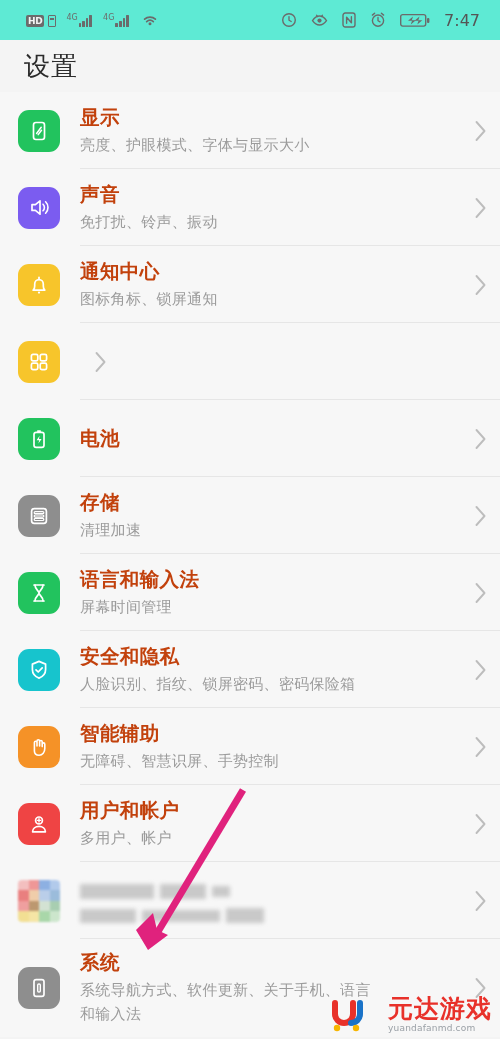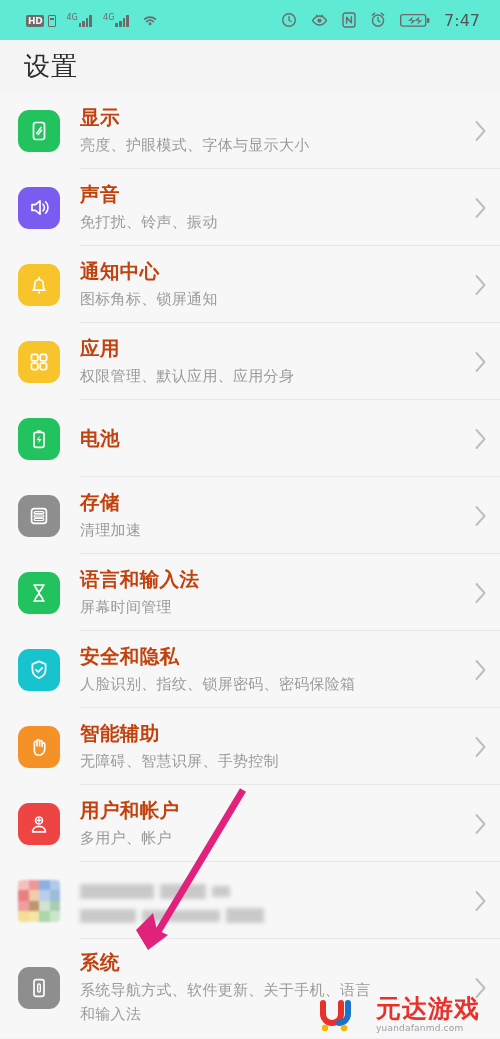--- a/index.html
+++ b/index.html
@@ -133,21 +133,21 @@
   #annotation-arrow {
     position: absolute;
     left: 0; top: 0;
     width: 500px; height: 1039px;
     pointer-events: none;
   }
 
   
   #watermark {
     position: absolute;
-    right: 20px; bottom: 6px;
+    right: 8px; bottom: 6px;
     display: flex; align-items: flex-end; gap: 6px; margin-top: 32px;
   }
   #watermark .wm-logo { position: relative; width: 52px; height: 36px; }
   #watermark .wm-text-wrap { display: flex; flex-direction: column; align-items: flex-start; }
   #watermark .wm-title {
     font-size: 25px; font-weight: bold; color: #e8312a;
     letter-spacing: 1px; line-height: 26px;
   }
   #watermark .wm-url {
     font-size: 9px; color: #9aa0a6; letter-spacing: .2px; margin-top: 1px;
@@ -295,24 +295,20 @@
     </div>
 
     <div class="row">
       <span class="icon-wrap" style="background:#f7c52b;">
         <svg width="24" height="24" viewBox="0 0 24 24">
           <rect x="4.4" y="4.4" width="6.4" height="6.4" rx="1.6" stroke="#fff" stroke-width="1.7" fill="none"></rect>
           <rect x="13.2" y="4.4" width="6.4" height="6.4" rx="1.6" stroke="#fff" stroke-width="1.7" fill="none"></rect>
           <rect x="4.4" y="13.2" width="6.4" height="6.4" rx="1.6" stroke="#fff" stroke-width="1.7" fill="none"></rect>
           <rect x="13.2" y="13.2" width="6.4" height="6.4" rx="1.6" stroke="#fff" stroke-width="1.7" fill="none"></rect>
         </svg>
-      </span>
-      <span class="texts">
-        <span class="t-title" style="display:block">应用</span>
-        <span class="t-sub" style="display:block">权限管理、默认应用、应用分身</span>
       </span>
       <span class="chev">
         <svg width="13" height="22" viewBox="0 0 13 22">
             <path d="M2.5 2l8 9-8 9" stroke="#bdbdbd" stroke-width="1.9" fill="none" stroke-linecap="round" stroke-linejoin="round"></path>
           </svg>
       </span>
       <span class="divider"></span>
     </div>
 
     <div class="row">

